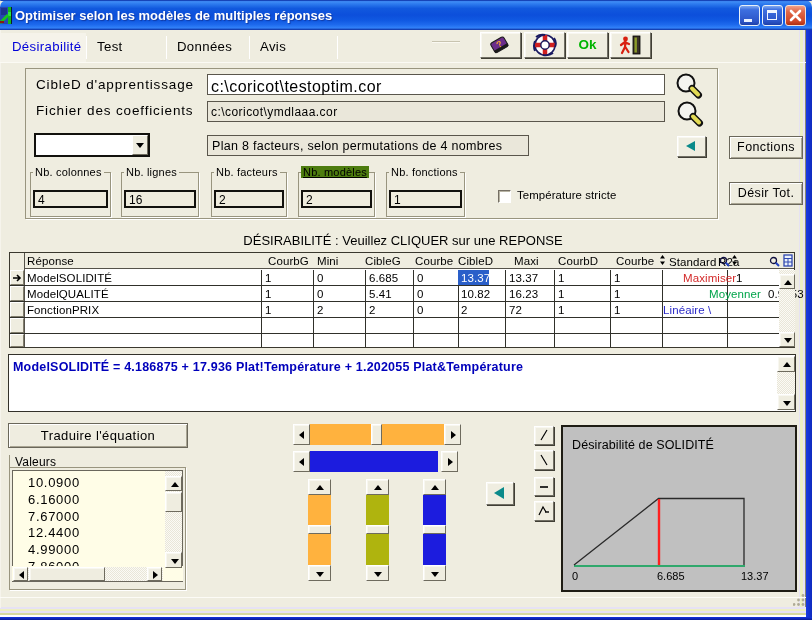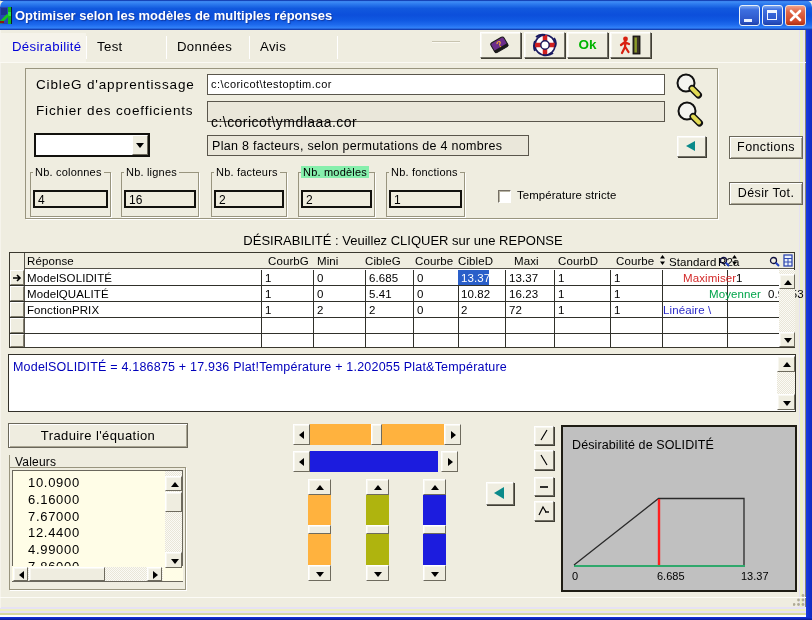--- a/index.html
+++ b/index.html
@@ -93,26 +93,26 @@
 <div class="abs" style="left:567px;top:37px;width:41px;text-align:center;font-size:13.5px;font-weight:bold;color:#00B400;">Ok</div>
 <div class="abs raised" style="left:610px;top:32px;width:41px;height:26px;"></div>
 <svg class="abs" style="left:619px;top:35px;" width="24" height="20">
   <rect x="14" y="1" width="7" height="18" fill="#3A3028" stroke="#000" stroke-width="0.8"></rect>
   <rect x="15.5" y="2.5" width="2.4" height="15" fill="#8B9B28"></rect>
   <circle cx="6.5" cy="4" r="2.4" fill="#D82010"></circle>
   <path d="M6.5 6 L6 12 M6 7 L2 10 M6.5 7.5 L10 9 M6 12 L3 18 M6.3 12 L9.5 17" stroke="#D82010" stroke-width="2.2" fill="none" stroke-linecap="round"></path>
 </svg>
 
 <div class="abs etched" style="left:25px;top:68px;width:693px;height:151px;"></div>
-<div class="abs lbl" style="left:36px;top:77px;">CibleG d'apprentissage</div>
+<div class="abs lbl" style="left:36px;top:77px;">CibleD d'apprentissage</div>
 <div class="abs lbl" style="left:36px;top:103px;">Fichier des coefficients</div>
 <div class="abs sunken" style="left:207px;top:74px;width:458px;height:21px;"></div>
-<div class="abs small" style="left:211px;top:78px;font-size:11px;letter-spacing:0.45px;">c:\coricot\testoptim.cor</div>
+<div class="abs small" style="left:211px;top:78px;font-size:16px;letter-spacing:0.45px;">c:\coricot\testoptim.cor</div>
 <div class="abs sunken ro" style="left:207px;top:101px;width:458px;height:21px;"></div>
-<div class="abs small" style="left:211px;top:114px;font-size:14px;letter-spacing:0.45px;">c:\coricot\ymdlaaa.cor</div>
+<div class="abs small" style="left:211px;top:105px;font-size:12px;letter-spacing:0.45px;">c:\coricot\ymdlaaa.cor</div>
 
 <svg class="abs" style="left:674px;top:72px;" width="30" height="27">
   <circle cx="12" cy="11" r="8.5" fill="#F4F4F0" stroke="#111" stroke-width="2"></circle>
   <path d="M18 16.5 L24.5 23" stroke="#111" stroke-width="7" stroke-linecap="round"></path>
   <path d="M18 16.5 L24 22.5" stroke="#E3DB55" stroke-width="4" stroke-linecap="round"></path>
 </svg>
 <svg class="abs" style="left:675px;top:100px;" width="30" height="27">
   <circle cx="12" cy="11" r="8.5" fill="#F4F4F0" stroke="#111" stroke-width="2"></circle>
   <path d="M18 16.5 L24.5 23" stroke="#111" stroke-width="7" stroke-linecap="round"></path>
   <path d="M18 16.5 L24 22.5" stroke="#E3DB55" stroke-width="4" stroke-linecap="round"></path>
@@ -135,21 +135,21 @@
 <div class="abs" style="left:729px;top:186px;width:74px;text-align:center;font-size:12.5px;letter-spacing:0.4px;">Désir Tot.</div>
 
 <div class="abs etched" style="left:30px;top:172px;width:81px;height:45px;"></div>
 <div class="abs etched" style="left:121px;top:172px;width:78px;height:45px;"></div>
 <div class="abs etched" style="left:211px;top:172px;width:76px;height:45px;"></div>
 <div class="abs etched" style="left:298px;top:172px;width:77px;height:45px;"></div>
 <div class="abs etched" style="left:386px;top:172px;width:79px;height:45px;"></div>
 <div class="abs" style="left:33px;top:166px;font-size:11px;background:#EFEDE0;padding:0 2px;letter-spacing:0.2px;">Nb. colonnes</div>
 <div class="abs" style="left:124px;top:166px;font-size:11px;background:#EFEDE0;padding:0 2px;letter-spacing:0.2px;">Nb. lignes</div>
 <div class="abs" style="left:214px;top:166px;font-size:11px;background:#EFEDE0;padding:0 2px;letter-spacing:0.2px;">Nb. facteurs</div>
-<div class="abs" style="left:301px;top:166px;font-size:11px;background:#86efac;padding:0 2px;letter-spacing:0.2px;">Nb. modèles</div>
+<div class="abs" style="left:301px;top:166px;font-size:11px;background:#4d7c0f;padding:0 2px;letter-spacing:0.2px;text-decoration:underline;">Nb. modèles</div>
 <div class="abs" style="left:389px;top:166px;font-size:11px;background:#EFEDE0;padding:0 2px;letter-spacing:0.2px;">Nb. fonctions</div>
 <div class="abs sunken2" style="left:33px;top:190px;width:75px;height:18px;background:#EFECDD;"></div>
 <div class="abs sunken2" style="left:124px;top:190px;width:72px;height:18px;background:#EFECDD;"></div>
 <div class="abs sunken2" style="left:214px;top:190px;width:70px;height:18px;background:#EFECDD;"></div>
 <div class="abs sunken2" style="left:301px;top:190px;width:71px;height:18px;background:#EFECDD;"></div>
 <div class="abs sunken2" style="left:389px;top:190px;width:73px;height:18px;background:#EFECDD;"></div>
 <div class="abs" style="left:38px;top:193px;font-size:12px;">4</div>
 <div class="abs" style="left:129px;top:193px;font-size:12px;">16</div>
 <div class="abs" style="left:219px;top:193px;font-size:12px;">2</div>
 <div class="abs" style="left:306px;top:193px;font-size:12px;">2</div>
@@ -260,21 +260,21 @@
  <div class="abs track" style="left:769px;top:17px;width:16px;height:77px;"></div>
  <div class="abs sbtn" style="left:769px;top:21px;width:16px;height:15px;">
       <div class="abs tri-l" style="left:4px;top:5px;border-width:0 4px 5px 4px;border-color:transparent transparent #000 transparent;"></div>
     </div>
  <div class="abs sbtn" style="left:769px;top:79px;width:16px;height:15px;">
       <div class="abs tri-l" style="left:4px;top:5px;border-width:5px 4px 0 4px;border-color:#000 transparent transparent transparent;"></div>
     </div>
 </div>
 
 <div class="abs" style="left:8px;top:354px;width:788px;height:58px;background:#FFF;border:1.5px solid #33312A;"></div>
-<div class="abs" style="left:13px;top:360px;font-size:12.5px;color:#0000BB;letter-spacing:0.2px;">ModelSOLIDITÉ = 4.186875 + 17.936 Plat!Température + 1.202055 Plat&amp;Température</div>
+<div class="abs" style="left:13px;top:360px;font-size:12.5px;color:#0000BB;letter-spacing:0.2px;font-weight:bold;">ModelSOLIDITÉ = 4.186875 + 17.936 Plat!Température + 1.202055 Plat&amp;Température</div>
 <div class="abs track" style="left:777px;top:356px;width:17.5px;height:54px;"></div>
 <div class="abs sbtn" style="left:777px;top:356px;width:17.5px;height:16px;">
     <div class="abs tri-l" style="left:4.5px;top:5px;border-width:0 4px 5px 4px;border-color:transparent transparent #000 transparent;"></div>
   </div>
 <div class="abs sbtn" style="left:777px;top:394px;width:17.5px;height:16px;">
     <div class="abs tri-l" style="left:4.5px;top:6px;border-width:5px 4px 0 4px;border-color:#000 transparent transparent transparent;"></div>
   </div>
 
 <div class="abs btn" style="left:8px;top:423px;width:180px;height:25px;"></div>
 <div class="abs" style="left:8px;top:428px;width:180px;text-align:center;font-size:13px;letter-spacing:0.4px;">Traduire l'équation</div>

